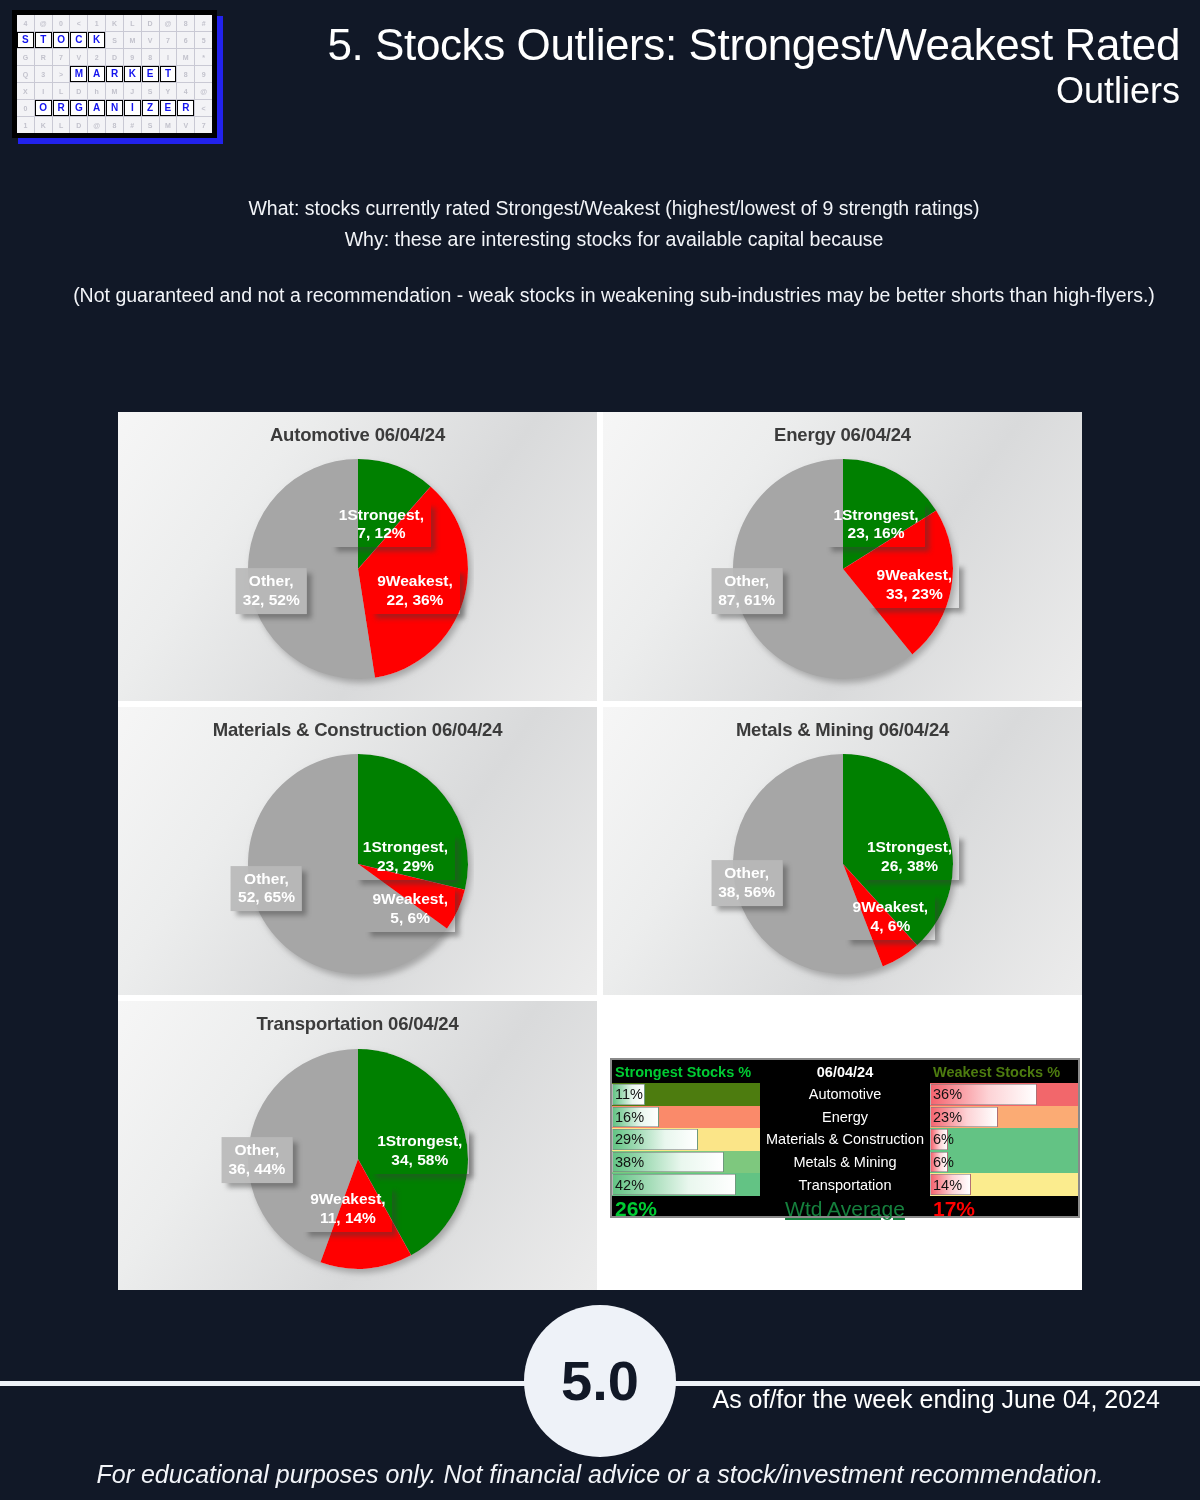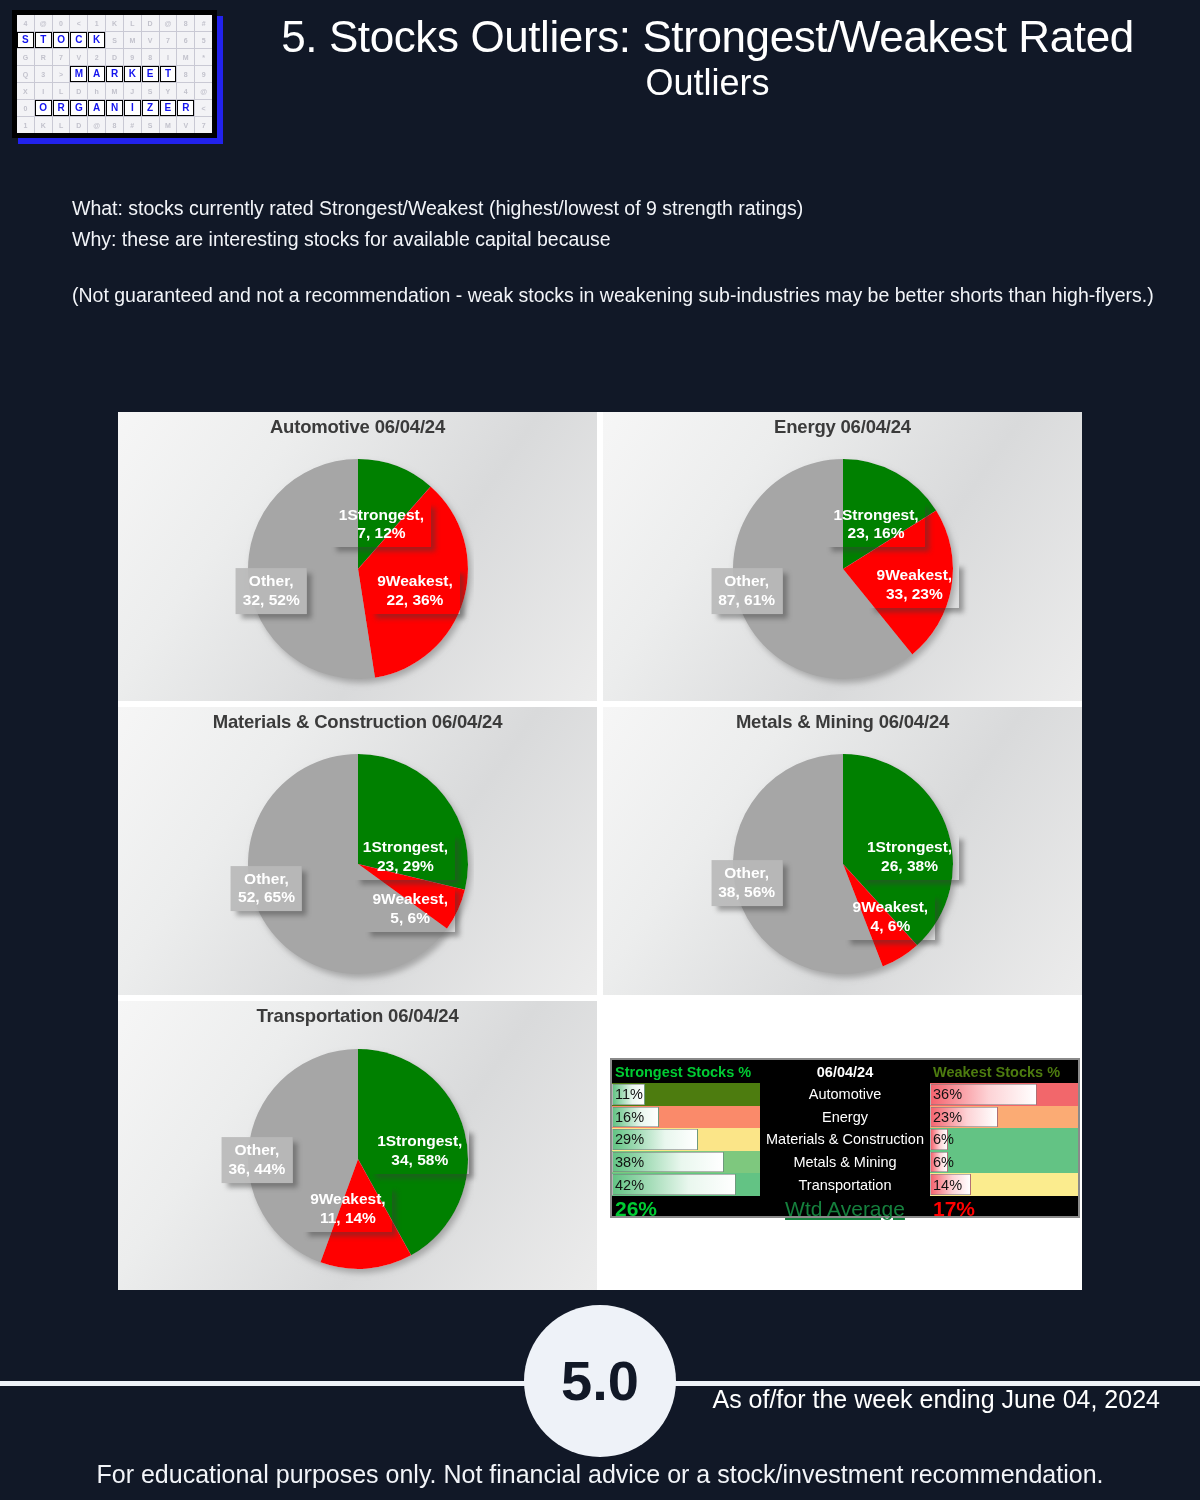--- a/index.html
+++ b/index.html
@@ -41,57 +41,57 @@
     line-height:1;
   }
   .cell.on{
     background:#ffffff;
     color:#1414ee;
     font-size:10px;
     border:1.4px solid #000;
     box-sizing:border-box;
   }
   .title-wrap{
-    position:absolute;left:235px;top:12px;width:945px;text-align:center;
+    position:absolute;left:235px;top:20px;width:945px;text-align:right;
   }
   .title-main{
     font-size:44px;font-weight:400;letter-spacing:-0.4px;color:#fff;
     line-height:1.12;white-space:nowrap;
   }
   .title-sub{
     font-size:36px;font-weight:400;color:#fff;margin-top:2px;line-height:1.1;
   }
 
   
   .intro{
     position:absolute;left:56px;top:194px;width:1100px;
     font-size:19.5px;line-height:1.5;color:#f2f4f8;font-weight:400;
   }
-  .intro p{margin:0 0 2px 16px;}
+  .intro p{margin:0 0 2px 16px;text-align:center;}
   .intro ul{margin:0 0 0 0;padding-left:38px;list-style:disc;}
   .intro li{margin:0 0 1px 0;}
   .intro .note{margin-top:26px;}
 
   
   .charts{
     position:absolute;left:118px;top:412px;width:964px;height:878px;
     background:#ffffff;
     display:grid;
     grid-template-columns:1fr 1fr;
     grid-template-rows:1fr 1fr 1fr;
     gap:6px 6px;
   }
   .panel{
     position:relative;
     background:linear-gradient(125deg,#f6f6f6 0%,#eceded 28%,#d9dadb 62%,#ececec 100%);
     overflow:hidden;
   }
   .panel.blank{background:#ffffff;}
   .panel-title{
-    position:absolute;top:4px;left:0;width:100%;text-align:center;
+    position:absolute;top:12px;left:0;width:100%;text-align:center;
     font-size:18.5px;font-weight:bold;color:#3b3b3b;
     letter-spacing:-0.2px;
   }
   .pie-holder{
     position:absolute;left:0;right:0;top:38px;bottom:4px;
     display:flex;align-items:center;justify-content:center;
   }
   .pie-svg{display:block;}
 
   .lbl{
@@ -147,21 +147,21 @@
   }
   .badge span{
     font-size:56px;font-weight:bold;color:#111827;line-height:1;
   }
   .asof{
     position:absolute;right:40px;top:1385px;
     font-size:25px;color:#ffffff;font-weight:400;
   }
   .disclaimer{
     position:absolute;left:0;top:1460px;width:1200px;text-align:center;
-    font-size:25px;color:#f2f4f8;
+    font-size:25px;font-style:italic;color:#f2f4f8;
   }
 </style>
 </head>
 <body>
 
 <div class="header">
 
   <div class="logo-box">
     <div class="logo-grid" id="logo-grid">
         <div class="cell">4</div>

